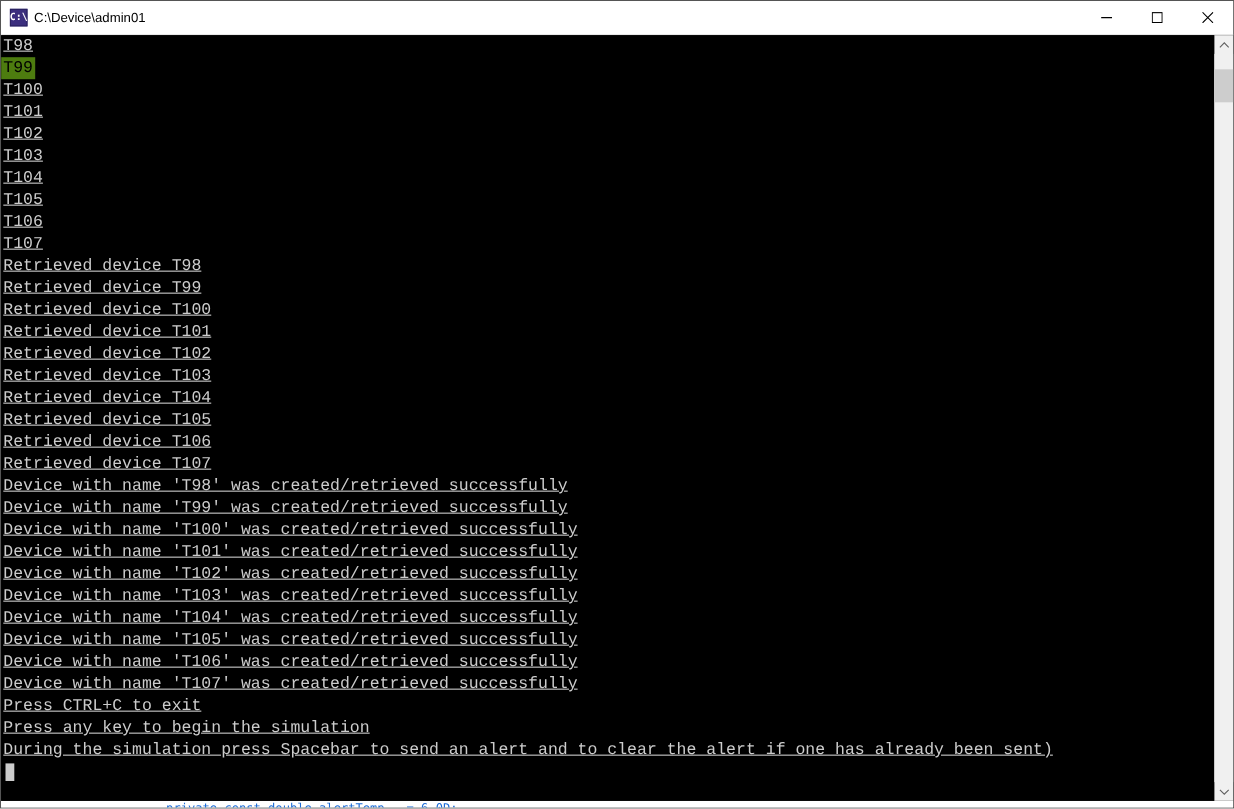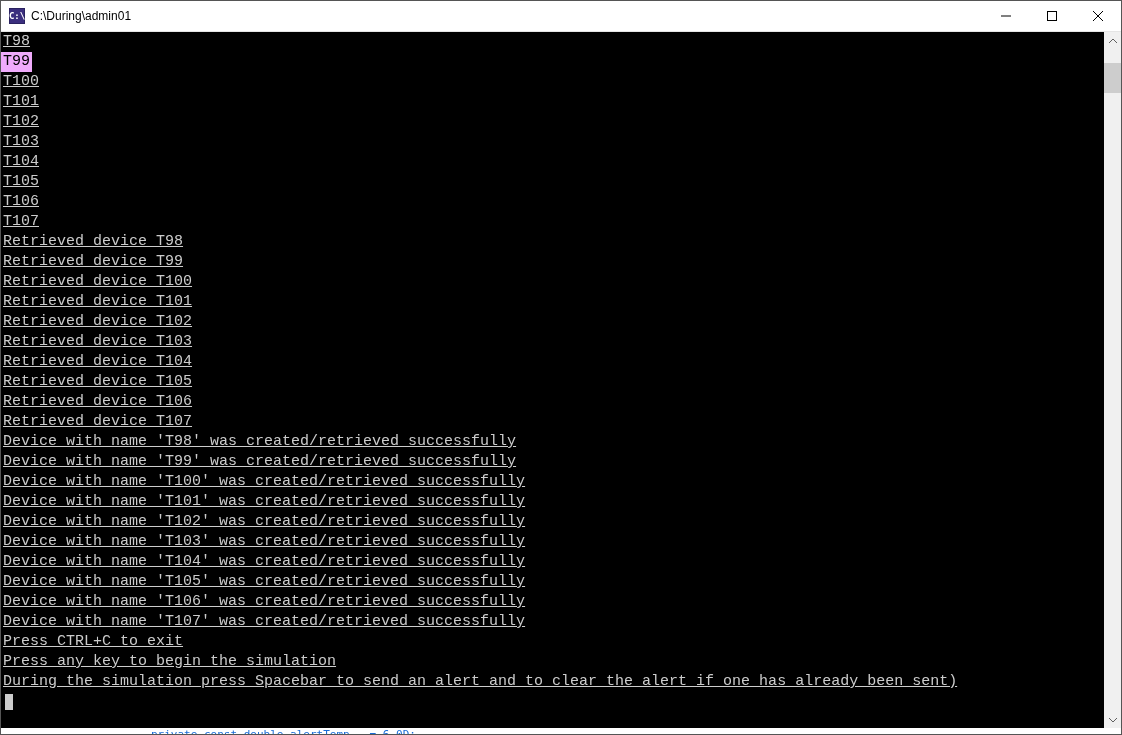--- a/index.html
+++ b/index.html
@@ -60,21 +60,21 @@
     font-family: Consolas, "Courier New", monospace;
     font-size: 15px;
     line-height: 20px;
     padding: 0;
     white-space: pre;
     overflow: hidden;
     text-decoration: underline;
   }
   .console .line { height: 20px; padding-left: 2px; }
   .console .line.selected {
-    background: #f0abfc;
+    background: #4d7c0f;
     color: #000000;
     display: inline-block;
     padding: 0 2px;
     margin-left: 0;
   }
   .cursor {
     display: inline-block;
     width: 8px; height: 16px;
     background: #cccccc;
     vertical-align: text-bottom;
@@ -112,21 +112,21 @@
     padding-left: 150px;
   }
 </style>
 </head>
 <body>
 
 <div class="window">
 
   <div class="titlebar">
     <div class="app-icon">C:\</div>
-    <div class="title">C:\During\admin01</div>
+    <div class="title">C:\Device\admin01</div>
     <div class="spacer"></div>
     <div class="btn">
       <svg width="10" height="10" viewBox="0 0 10 10">
           <path d="M0 5 H10" stroke="currentColor" stroke-width="1"></path>
         </svg>
     </div>
     <div class="btn">
       <svg width="10" height="10" viewBox="0 0 10 10">
           <rect x="0.5" y="0.5" width="9" height="9" fill="none" stroke="currentColor" stroke-width="1"></rect>
         </svg>

